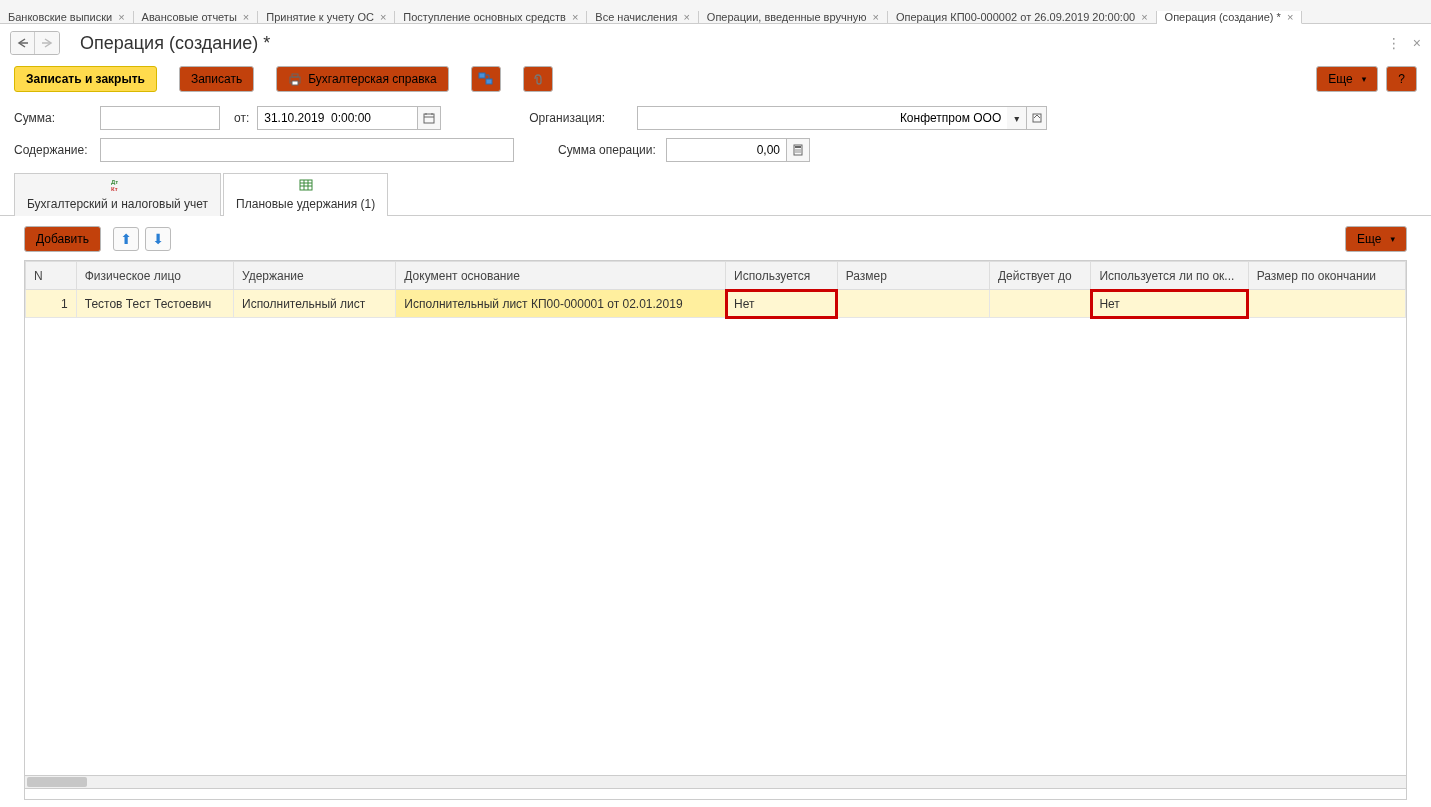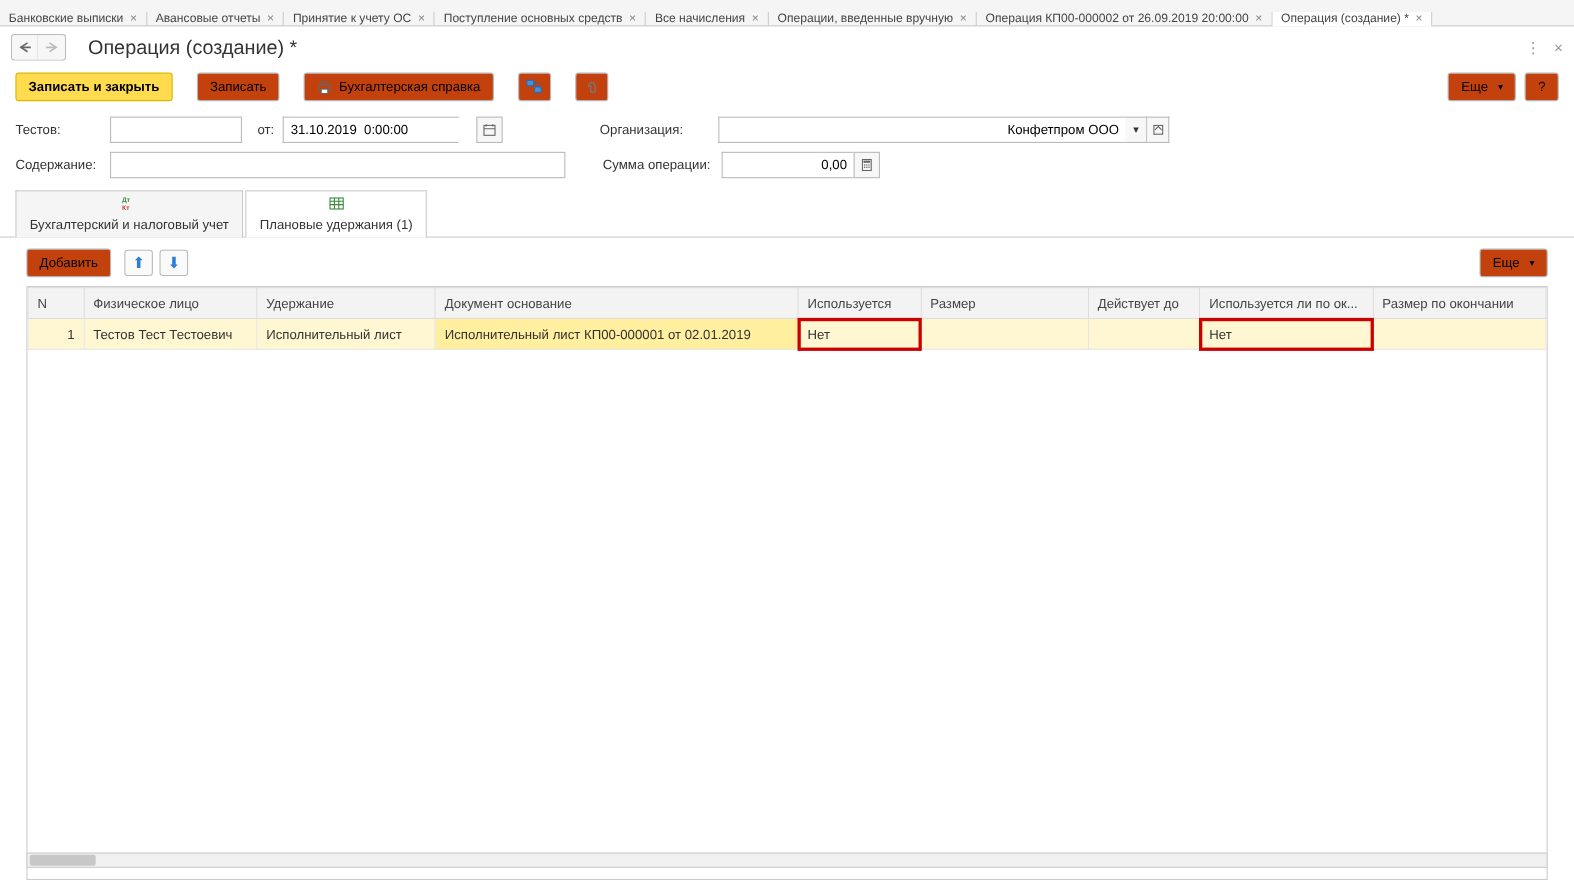--- a/index.html
+++ b/index.html
@@ -29,21 +29,21 @@
 .btn.icon-only { padding: 3px 6px; width: 30px; justify-content: center; }
 .btn .tri-down { font-size: 9px; margin-left: 3px; }
 .toolbar-spacer { flex: 1; }
 .toolbar-right { display: flex; gap: 8px; }
 
 
 .form-row { display: flex; align-items: center; gap: 8px; padding: 4px 14px; }
 .form-label { color: #333; }
 .text-input { border: 1px solid #bbb; height: 24px; padding: 2px 6px; font-size: 12px; background: #fff; }
 .num-input { width: 120px; }
-.date-wrap { display: flex; gap: 16px; }
+.date-wrap { display: flex; }
 .date-input { width: 160px; border-right: none; border-radius: 0; }
 .cal-btn { border: 1px solid #bbb; width: 24px; height: 24px; display: flex; align-items: center; justify-content: center; cursor: pointer; background: #f7f7f7; }
 .org-wrap { display: flex; }
 .org-input { width: 370px; border-right: none; text-align: right; }
 .mini-btn { border: 1px solid #bbb; border-left: none; width: 20px; height: 24px; background: #f7f7f7; display: flex; align-items: center; justify-content: center; cursor: pointer; font-size: 10px; }
 .sum-wrap { display: flex; }
 .sum-input { width: 120px; text-align: right; border-right: none; }
 
 
 .sec-tabs { display: flex; border-bottom: 1px solid #ccc; padding: 0 14px; margin-top: 6px; }
@@ -176,21 +176,21 @@
         <span>Еще</span>
         <span class="tri-down">▾</span>
       </button>
     <button class="btn">
         <span>?</span>
       </button>
   </div>
 </div>
 
 <div class="form-row">
-  <span class="form-label" style="width:78px">Тестов:</span>
+  <span class="form-label" style="width:78px">Сумма:</span>
   <input class="text-input num-input" value="" style="">
   <span class="form-label" style="margin-left:6px">от:</span>
   <div class="date-wrap">
     <input class="text-input date-input" value="31.10.2019  0:00:00" style="">
     <div class="cal-btn">
       <svg width="12" height="12">
           <rect x="1" y="2" width="10" height="9" fill="none" stroke="#666"></rect>
           <line x1="1" y1="5" x2="11" y2="5" stroke="#666"></line>
           <line x1="3" y1="1" x2="3" y2="3" stroke="#666"></line>
           <line x1="9" y1="1" x2="9" y2="3" stroke="#666"></line>
@@ -209,21 +209,21 @@
           <path d="M3 5 L7 5 M5 3 L5 7" stroke="#666" stroke-width="0"></path>
           <path d="M2 5 L5 2 L8 5" fill="none" stroke="#666"></path>
         </svg>
     </div>
   </div>
 </div>
 
 <div class="form-row">
   <span class="form-label" style="width:78px">Содержание:</span>
   <input class="text-input" style="width: 414px;" value="">
-  <span class="form-label" style="margin-left:26px;width:100px">Сумма операции:</span>
+  <span class="form-label" style="margin-left:36px;width:100px">Сумма операции:</span>
   <div class="sum-wrap">
     <input class="text-input sum-input" value="0,00" style="">
     <div class="cal-btn">
       <svg width="10" height="12">
           <rect x="1" y="1" width="8" height="10" fill="none" stroke="#666"></rect>
           <rect x="2" y="2" width="6" height="2" fill="#666"></rect>
           <circle cx="3" cy="6" r="0.7" fill="#666"></circle>
           <circle cx="5" cy="6" r="0.7" fill="#666"></circle>
           <circle cx="7" cy="6" r="0.7" fill="#666"></circle>
           <circle cx="3" cy="8" r="0.7" fill="#666"></circle>

